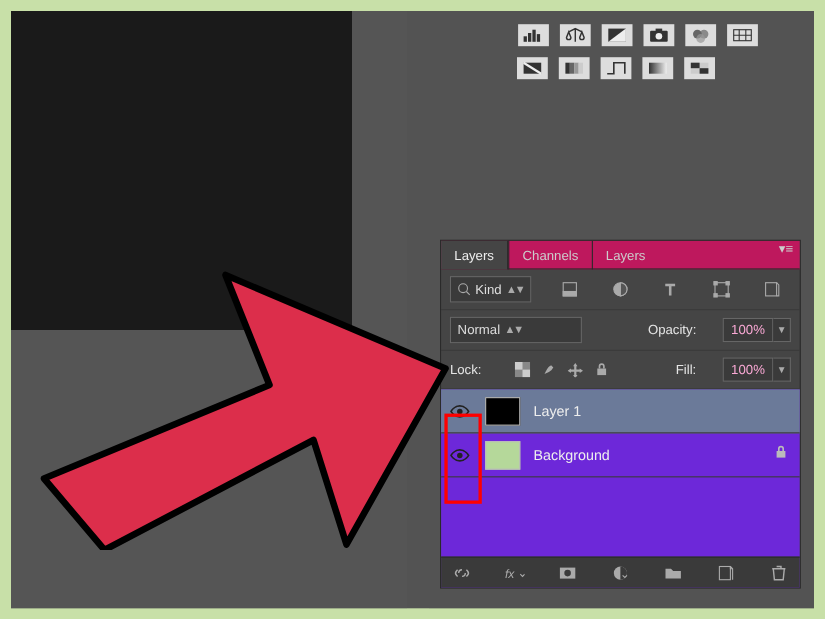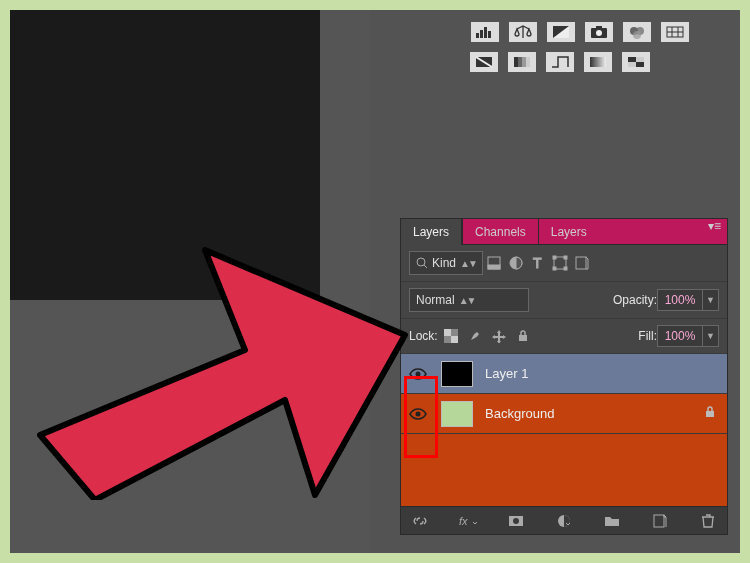--- a/index.html
+++ b/index.html
@@ -12,33 +12,33 @@
 .icon-row2{display:flex;gap:10px;justify-content:center;margin-top:10px}
 .wicon{width:28px;height:20px;background:#ddd;display:flex;align-items:center;justify-content:center}
 .wicon svg{width:20px;height:14px}
 .workspace-icon-row-1{margin-left:40px}
 .panel{position:absolute;right:12px;top:108px;width:328px;background:#454545;border:1px solid #2a2a2a}
 .tabs{display:flex;align-items:flex-start;height:26px;background:#be185d;border-bottom:1px solid #2a2a2a}
 .tab{padding:0 12px;height:26px;line-height:26px;font-size:12px;color:#ccc;cursor:pointer}
 .tab.active{background:#454545;color:#eee;border-right:1px solid #2a2a2a}
 .tab+.tab{border-left:1px solid #2a2a2a}
 .tabs .menu{margin-left:auto;margin-right:6px;color:#ccc;font-size:12px}
-.row{display:flex;align-items:center;padding:6px 8px;gap:0}
+.row{display:flex;align-items:center;padding:6px 8px;gap:24px}
 .row.sep{border-bottom:1px solid #3a3a3a}
 .dropdown{display:flex;align-items:center;background:#3a3a3a;border:1px solid #666;height:24px;padding:0 6px;font-size:12px;color:#ddd;gap:4px}
 .dropdown .arrows{font-size:10px;letter-spacing:-2px;color:#aaa}
 .filter-icon{width:22px;height:22px;display:flex;align-items:center;justify-content:center;border:1px solid transparent}
 .filter-icon svg{width:16px;height:16px;fill:#aaa;stroke:#aaa}
 .label{font-size:12px;color:#e5e5e5}
 .pct{display:flex;align-items:center}
 .pct-box{background:#3a3a3a;border:1px solid #666;height:22px;width:46px;font-size:12px;color:#f9a8d4;display:flex;align-items:center;justify-content:center}
 .pct-btn{background:#3a3a3a;border:1px solid #666;border-left:0;height:22px;width:16px;display:flex;align-items:center;justify-content:center;font-size:9px;color:#aaa}
 .lock-icons{display:flex;gap:6px;margin-left:4px}
 .lock-icons .li{width:18px;height:18px;display:flex;align-items:center;justify-content:center}
-.layers-list{min-height:180px;background:#c2410c}
+.layers-list{min-height:180px;background:#6d28d9}
 .layer-row{display:flex;align-items:center;height:40px;border-bottom:1px solid #3a3a3a}
 .layer-row.selected{background:#6b7a99}
 .vis{width:34px;height:40px;display:flex;align-items:center;justify-content:center}
 .thumb{width:32px;height:26px;border:1px solid #bbb;margin:0 6px}
 .thumb.black{background:#000}
 .thumb.green{background:#b5d89a}
 .lname{font-size:13px;color:#eee;margin-left:6px}
 .lname.italic{color:#eee}
 .lock-indicator{margin-left:auto;margin-right:10px}
 .highlight-box{position:absolute;border:3px solid #f00;pointer-events:none}

